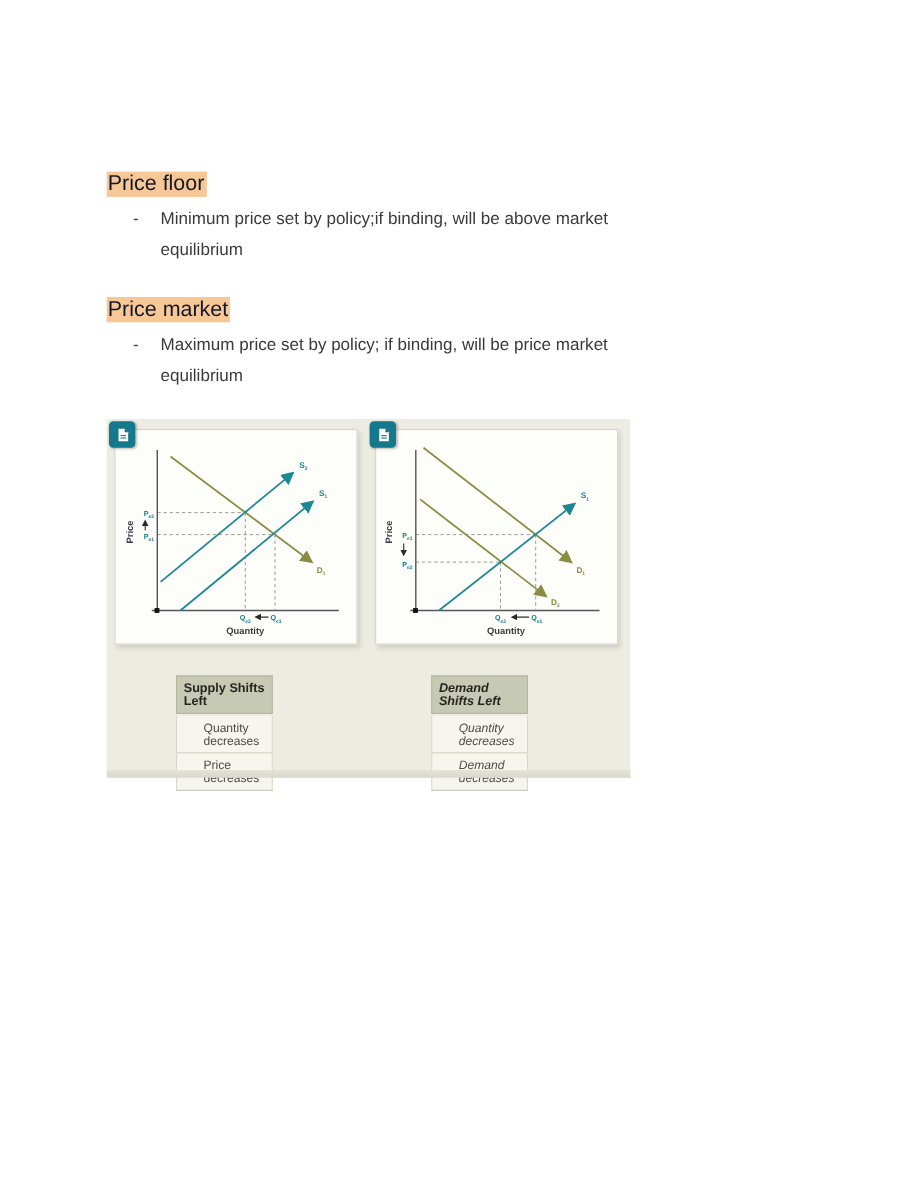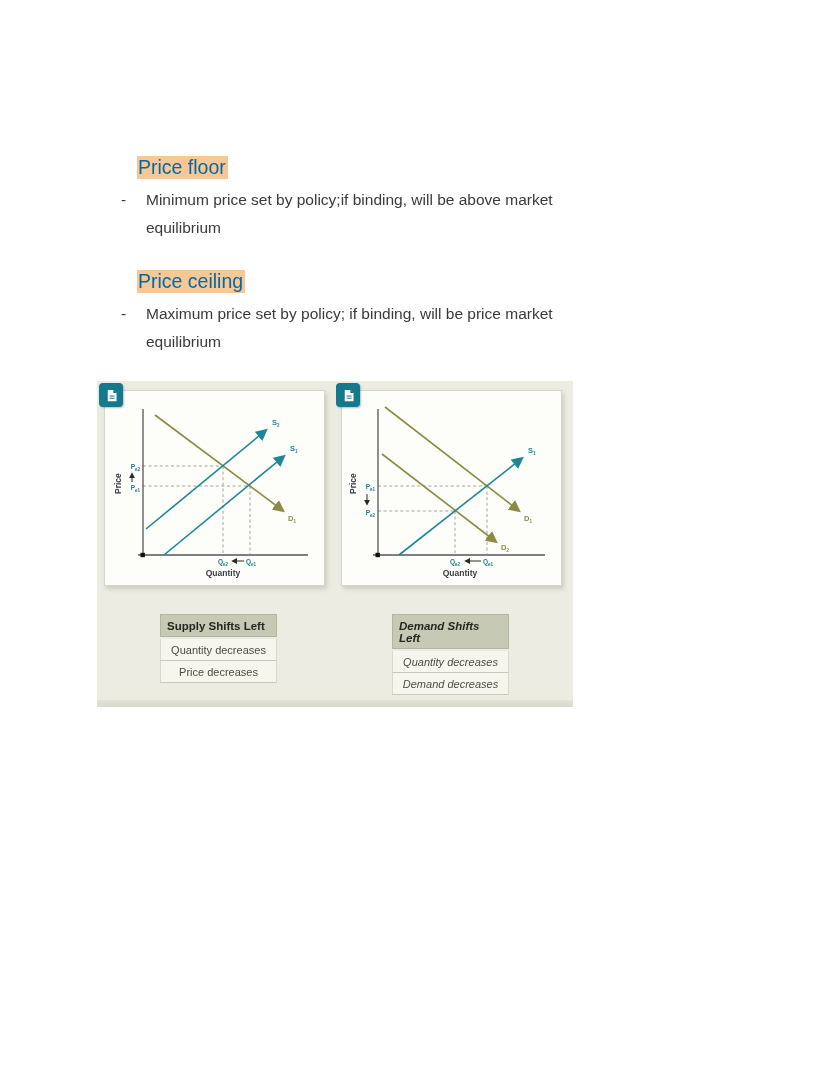--- a/index.html
+++ b/index.html
@@ -6,21 +6,21 @@
   html,body { width:828px; height:1071px; }
   body {
     position:relative;
     background:#ffffff;
     font-family:"Liberation Sans", sans-serif;
     color:#333333;
     overflow:hidden;
   }
   .heading {
     position:absolute; left:97px;
-    font-size:19.5px; line-height:27px; color:#0369a1;margin-left:40px;
+    font-size:19.5px; line-height:27px; color:#0f172a;
   }
   .heading .hl { background:#f7c795; padding:0 2px 1px 1px; }
   .bullet {
     position:absolute; left:121px;
     display:flex; font-size:15.5px; line-height:27.5px; color:#3a3a3a;
   }
   .bullet .dash { width:25px; flex:0 0 25px; }
   .bullet .text { width:472px; }
 
   
@@ -43,34 +43,33 @@
   .doc-icon {
     position:absolute; top:2px; width:24px; height:24px;
     border-radius:4px; background:#14798c;
     box-shadow:1px 1px 2px rgba(0,0,0,0.25);
     display:flex; align-items:center; justify-content:center;
   }
   .doc-icon.left  { left:2px; }
   .doc-icon.right { left:239px; }
   .graph-svg { position:absolute; left:0; top:0; width:221px; height:196px; }
 
-  .stable { position:absolute; top:233px; width:117px; font-size:11px; }
+  .stable { position:absolute; top:233px; width:88px; font-size:11px; }
   .stable.left  { left:63px; }
   .stable.right { left:295px;font-style:italic; }
   .stable .th {
     background:#c6c9b3; border:1px solid #b2b5a0;
     font-weight:bold; font-size:11.5px; color:#26261f;
     padding:5px 6px 4px; margin-bottom:2px;
   }
   .stable .tr {
     background:#f6f5ee; color:#4c4c44;
     border-left:1px solid #d9d8cd; border-right:1px solid #d9d8cd;
     border-bottom:1px solid #c9c8bc;
-    padding:5px 6px 4px;
-    text-align:center;
+    padding:5px 24px 4px;
   }
 
   
   text { font-family:"Liberation Sans", sans-serif; }
   .ax-label { font-size:8.5px; font-weight:bold; fill:#3b3b45; }
   .curve-label { font-size:7.5px; font-weight:bold; }
   .curve-label .sub, .ann .sub { font-size:4.5px; }
   .teal-t { fill:#1e8796; }
   .olive-t { fill:#8b8c44; }
   .ann { font-size:6.5px; font-weight:bold; fill:#177d84; }
@@ -80,21 +79,21 @@
 
 <div class="heading" style="top:154px">
   <span class="hl">Price floor</span>
 </div>
 <div class="bullet" style="top:186px">
   <span class="dash">-</span>
   <div class="text">Minimum price set by policy;if binding, will be above market equilibrium</div>
 </div>
 
 <div class="heading" style="top:268px">
-  <span class="hl">Price ceiling</span>
+  <span class="hl">Price market</span>
 </div>
 <div class="bullet" style="top:300px">
   <span class="dash">-</span>
   <div class="text">Maximum price set by policy; if binding, will be price market equilibrium</div>
 </div>
 
 <div class="figure">
 
   <div class="panel left">
     <svg class="graph-svg" viewBox="0 0 221 196">

